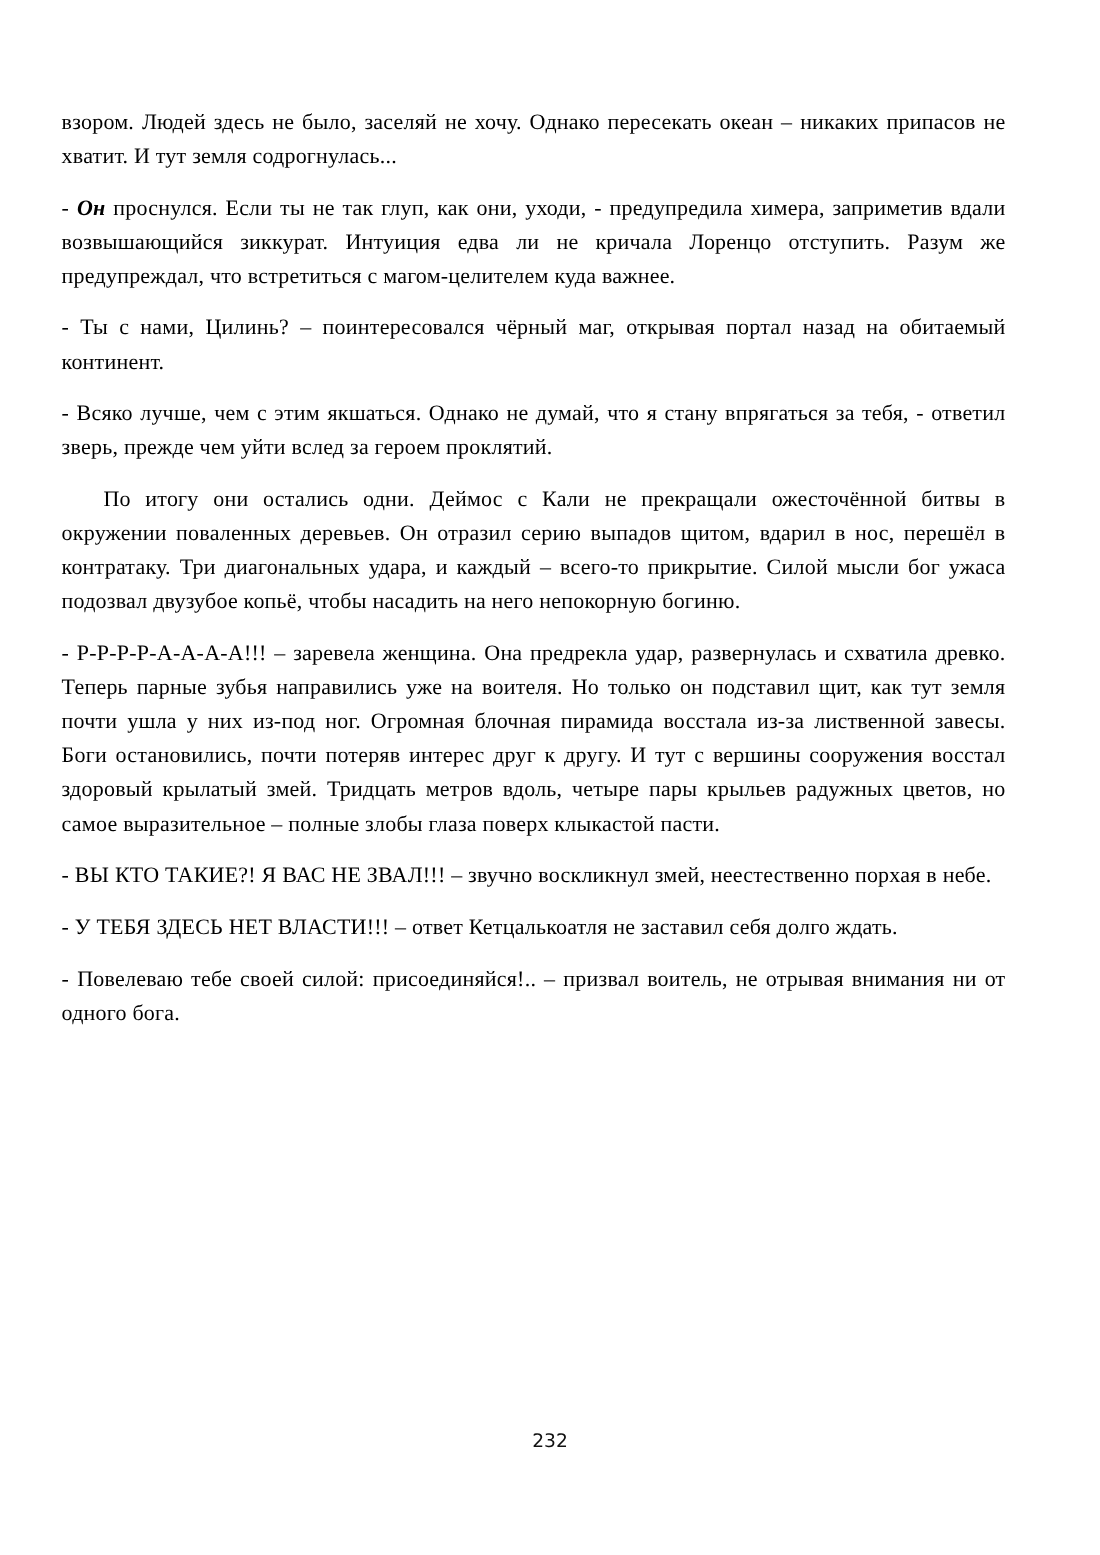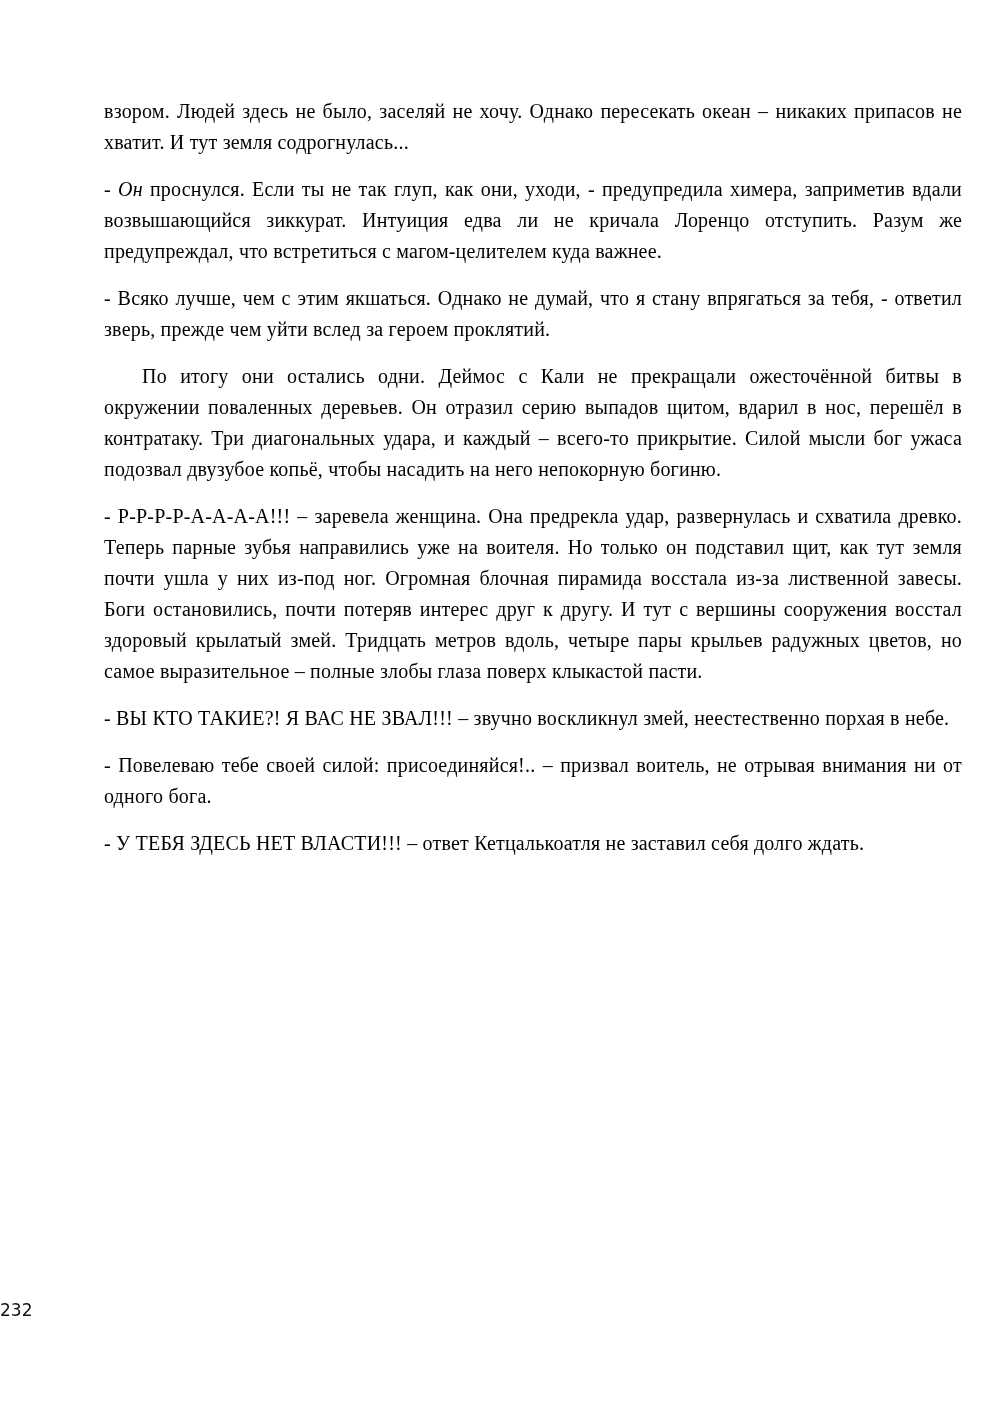--- a/index.html
+++ b/index.html
@@ -13,78 +13,79 @@
     font-family: "Liberation Serif", serif;
     color: #000000;
     position: relative;
     overflow: hidden;
   }
   .page {
     position: relative;
     width: 1000px;
     height: 1414px;
     box-sizing: border-box;
-    padding: 96px 70px 0 104px;
+    padding: 96px 70px 0 56px;
     background: #ffffff;
   }
   .text-block {
     width: 858px;
   }
   .para {
     margin: 0 0 16px 0;
     font-size: 20px;
     line-height: 31px;
     text-align: justify;
     text-justify: inter-word;
     letter-spacing: 0.2px;
   }
   .para.indented {
     text-indent: 38px;
     font-family: Liberation Serif, serif;
   }
   .em {
-    font-weight: normal;
+    font-weight: bold;
     font-style: italic;
   }
   .page-footer {
     position: absolute;
     left: 0;
     right: 0;
     top: 1300px;
-    text-align: left;
+    text-align: center;
   }
   .page-number {
     font-family: "DejaVu Sans", sans-serif;
     font-size: 17px;
     color: #111111;
   }
 </style>
 </head>
 <body>
 
 <div class="page">
   <main class="text-block">
 
     <p class="para">взором. Людей здесь не было, заселяй не хочу. Однако пересекать океан – никаких припасов не хватит. И тут земля содрогнулась...</p>
 
     <p class="para"><span>- </span><span class="em">Он</span><span> проснулся. Если ты не так глуп, как они, уходи, - предупредила химера, заприметив вдали возвышающийся зиккурат. Интуиция едва ли не кричала Лоренцо отступить. Разум же предупреждал, что встретиться с магом-целителем куда важнее.</span></p>
 
+    <p class="para">- Ты с нами, Цилинь? – поинтересовался чёрный маг, открывая портал назад на обитаемый континент.</p>
 
     <p class="para">- Всяко лучше, чем с этим якшаться. Однако не думай, что я стану впрягаться за тебя, - ответил зверь, прежде чем уйти вслед за героем проклятий.</p>
 
     <p class="para indented">По итогу они остались одни. Деймос с Кали не прекращали ожесточённой битвы в окружении поваленных деревьев. Он отразил серию выпадов щитом, вдарил в нос, перешёл в контратаку. Три диагональных удара, и каждый – всего-то прикрытие. Силой мысли бог ужаса подозвал двузубое копьё, чтобы насадить на него непокорную богиню.</p>
 
     <p class="para">- Р-Р-Р-Р-А-А-А-А!!! – заревела женщина. Она предрекла удар, развернулась и схватила древко. Теперь парные зубья направились уже на воителя. Но только он подставил щит, как тут земля почти ушла у них из-под ног. Огромная блочная пирамида восстала из-за лиственной завесы. Боги остановились, почти потеряв интерес друг к другу. И тут с вершины сооружения восстал здоровый крылатый змей. Тридцать метров вдоль, четыре пары крыльев радужных цветов, но самое выразительное – полные злобы глаза поверх клыкастой пасти.</p>
 
 
     <p class="para">- ВЫ КТО ТАКИЕ?! Я ВАС НЕ ЗВАЛ!!! – звучно воскликнул змей, неестественно порхая в небе.</p>
 
+    <p class="para">- У ТЕБЯ ЗДЕСЬ НЕТ ВЛАСТИ!!! – ответ Кетцалькоатля не заставил себя долго ждать.</p>
+
     <p class="para">- Повелеваю тебе своей силой: присоединяйся!.. – призвал воитель, не отрывая внимания ни от одного бога.</p>
-
-    <p class="para">- У ТЕБЯ ЗДЕСЬ НЕТ ВЛАСТИ!!! – ответ Кетцалькоатля не заставил себя долго ждать.</p>
 
 
   </main>
 
   <footer class="page-footer">
     <span class="page-number">232</span>
   </footer>
 </div>
 
 </body></html>

